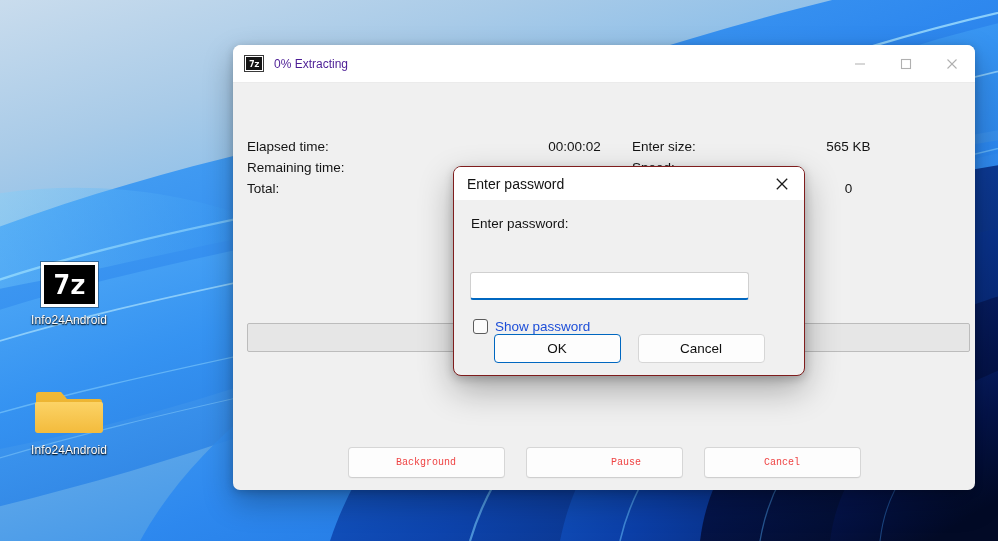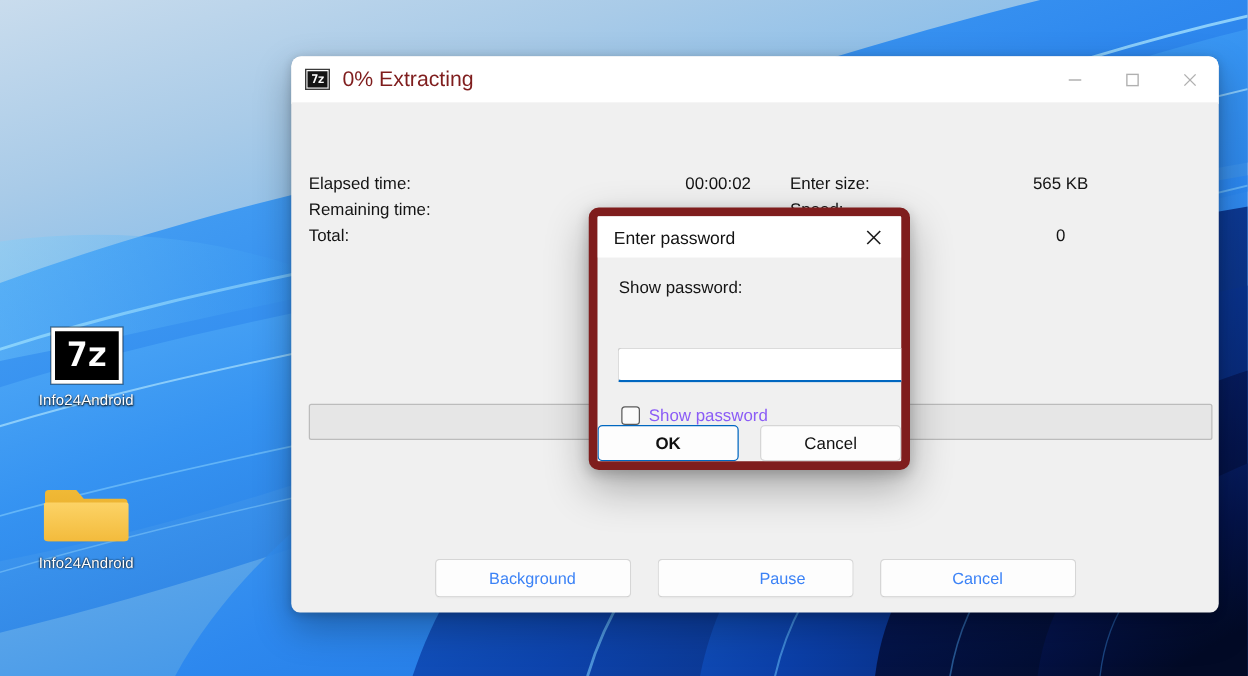--- a/index.html
+++ b/index.html
@@ -86,22 +86,22 @@
   #win-titlebar .tb-icon span {
     color: #fff;
     font-family: "DejaVu Sans Mono", monospace;
     font-weight: bold;
     font-size: 9.5px;
     line-height: 9.5px;
     letter-spacing: -0.8px;
   }
   #win-title-text {
     margin-left: 11px;
-    font-size: 17px;
-    color: #7f1d1d;
+    font-size: 12px;
+    color: #4c1d95;
     white-space: nowrap;
   }
   .win-ctrls { position: absolute; right: 0; top: 0; height: 38px; display: flex; }
   .win-ctrl {
     width: 46px; height: 38px;
     display: flex; align-items: center; justify-content: center;
     color: #b0b0b0;
   }
   .win-ctrl svg { display: block; }
 
@@ -143,41 +143,41 @@
     justify-content: center;
     gap: 21px;
     padding: 0 18px 14px 18px;
   }
   .win11-btn {
     height: 31px;
     background: #fdfdfd;
     border: 1px solid #d6d6d6;
     border-bottom-color: #cfcfcf;
     border-radius: 4px;
-    font-family: Liberation Sans, sans-serif;
-    font-size: 13px;
-    color: #3b82f6;
+    font-family: Liberation Mono, monospace;
+    font-size: 10px;
+    color: #ef4444;
     cursor: default;
     display: flex; align-items: center; justify-content: center;
     box-shadow: 0 1px 0 rgba(0,0,0,0.02);
   }
   #btn-background { width: 157px; }
   #btn-pause      { width: 157px; padding-left: 44px; }
   #btn-cancel-main{ width: 157px; }
 
   
   #password-dialog {
     position: absolute;
-    left: 471px; top: 166px;
-    width: 257px; height: 210px;
+    left: 453px; top: 166px;
+    width: 352px; height: 210px;
     background: #f0f0f0;
     border-radius: 8px;
     box-shadow: 0 14px 34px rgba(0,0,0,0.30), 0 3px 10px rgba(0,0,0,0.20);
     overflow: hidden;
-    border: 7px solid #7f1d1d;
+    border: 1px solid #7f1d1d;
   }
   #dlg-titlebar {
     height: 33px;
     background: #ffffff;
     display: flex;
     align-items: center;
     position: relative;
   }
   #dlg-title-text {
     margin-left: 13px;
@@ -217,37 +217,36 @@
     left: 19px; top: 119px;
     display: flex; align-items: center; gap: 7px;
   }
   #show-password-box {
     width: 15px; height: 15px;
     border: 1.3px solid #5b5b5b;
     border-radius: 3px;
     background: #fbfbfb;
     flex: none;
   }
-  #show-password-label { font-size: 13.5px; color: #8b5cf6; }
+  #show-password-label { font-size: 13.5px; color: #1d4ed8; }
 
   #dlg-buttons {
     position: absolute;
     left: 0; right: 0; bottom: 14px;
     display: flex; justify-content: center; gap: 17px;
   }
   #btn-ok {
     width: 127px; height: 29px;
     background: #fdfdfd;
     border: 1.5px solid #0067c0;
     border-radius: 4px;
     font-family: "Liberation Sans", sans-serif;
     font-size: 13.5px; color: #101010;
     display: flex; align-items: center; justify-content: center;
     cursor: default;
-    font-weight: bold;
   }
   #btn-cancel-dlg {
     width: 127px; height: 29px;
     background: #fdfdfd;
     border: 1px solid #d6d6d6;
     border-radius: 4px;
     font-family: "Liberation Sans", sans-serif;
     font-size: 13.5px; color: #101010;
     display: flex; align-items: center; justify-content: center;
     cursor: default;
@@ -404,21 +403,21 @@
       <div id="dlg-title-text">Enter password</div>
       <div id="dlg-close">
         <svg width="14" height="14" viewBox="0 0 14 14">
           <line x1="1.8" y1="1.8" x2="12.2" y2="12.2" stroke="currentColor" stroke-width="1.25"></line>
           <line x1="12.2" y1="1.8" x2="1.8" y2="12.2" stroke="currentColor" stroke-width="1.25"></line>
         </svg>
       </div>
     </div>
 
     <div id="dlg-body">
-      <div id="dlg-prompt">Show password:</div>
+      <div id="dlg-prompt">Enter password:</div>
 
       <div id="password-input-wrap">
         <input id="password-input" type="password" placeholder="" style="">
       </div>
 
       <div id="show-password-row">
         <div id="show-password-box"></div>
         <div id="show-password-label">Show password</div>
       </div>
 

